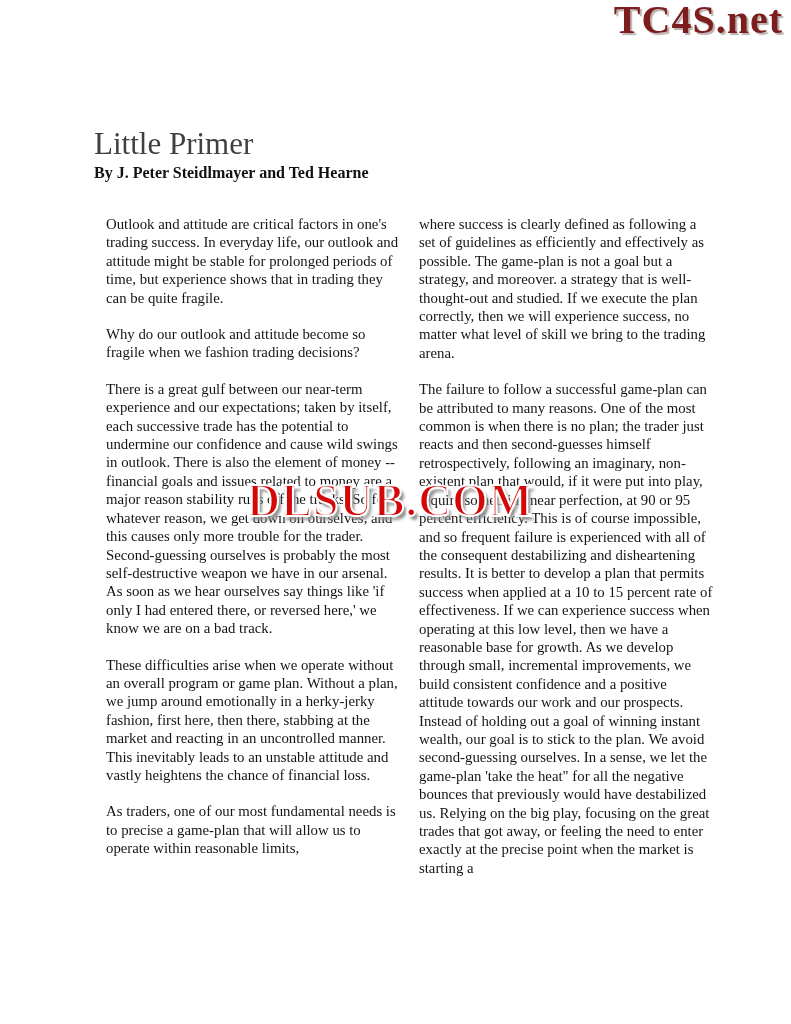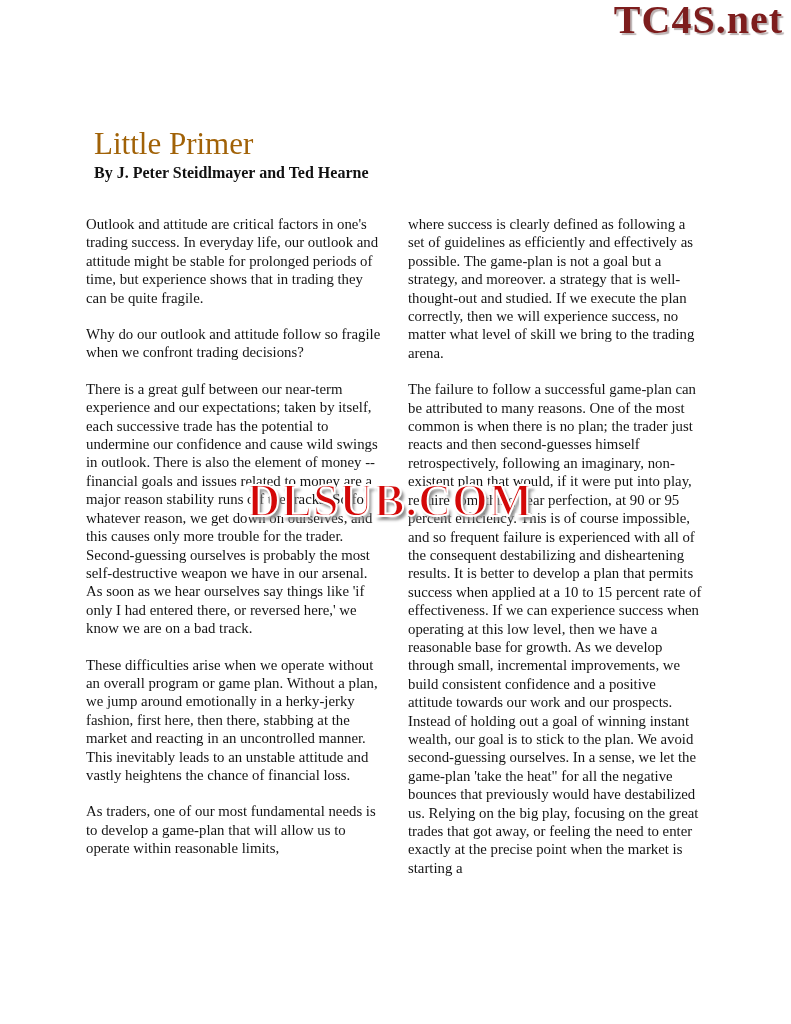--- a/index.html
+++ b/index.html
@@ -23,37 +23,38 @@
     letter-spacing: 1px;
     color: #7d1d1d;
     text-shadow: 2px 2px 1px #b9b0b0;
   }
   .article-title {
     position: absolute;
     left: 94px;
     top: 126px;
     font-size: 31px;
     font-weight: normal;
-    color: #a16207;
+    color: #404040;
   }
   .article-byline {
     position: absolute;
     left: 94px;
     top: 164px;
     font-size: 16px;
     font-weight: bold;
     color: #111;
   }
   .article-body {
     position: absolute;
-    left: 86px;
+    left: 94px;
     top: 215px;
     width: 620px;
     display: flex;
-    gap: 27px;
+    gap: 18px;
+    justify-content: flex-end;
   }
   .col {
     width: 295px;
     font-size: 14.8px;
     line-height: 18.4px;
     text-align: left;
     color: #141414;
   }
   .col p { margin: 0 0 18px 0; }
   .watermark-center {
@@ -89,24 +90,24 @@
 
   <div class="site-logo">TC4S.net</div>
 
   <h1 class="article-title">Little Primer</h1>
 
   <div class="article-byline">By J. Peter Steidlmayer and Ted Hearne</div>
 
   <div class="article-body">
     <div class="col">
       <p>Outlook and attitude are critical factors in one's trading success.  In everyday life, our outlook and attitude might be stable for prolonged periods of time, but experience shows that in trading they can be quite fragile.</p>
-      <p>Why do our outlook and attitude follow so fragile when we confront trading decisions?</p>
+      <p>Why do our outlook and attitude become so fragile when we fashion trading decisions?</p>
       <p>There is a great gulf between our near-term experience and our expectations; taken by itself, each successive trade has the potential to undermine our confidence and cause wild swings in outlook.  There is also the element of money -- financial goals and issues related to money are a major reason stability runs off the tracks.  So for whatever reason, we get down on ourselves, and this causes only more trouble for the trader.  Second-guessing ourselves is probably the most self-destructive weapon we have in our arsenal.  As soon as we hear ourselves say things like 'if only I had entered there, or reversed here,' we know we are on a bad track.</p>
       <p>These difficulties arise when we operate without an overall program or game plan.  Without a plan, we jump around emotionally in a herky-jerky fashion, first here, then there, stabbing at the market and reacting in an uncontrolled manner.  This inevitably leads to an unstable attitude and vastly heightens the chance of financial loss.</p>
-      <p>As traders, one of our most fundamental needs is to develop a game-plan that will allow us to operate within reasonable limits,</p>
+      <p>As traders, one of our most fundamental needs is to precise a game-plan that will allow us to operate within reasonable limits,</p>
     </div>
     <div class="col">
       <p>where success is clearly defined as following a set of guidelines as efficiently and effectively as possible.  The game-plan is not a goal but a strategy, and moreover. a strategy that is well-thought-out and studied.  If we execute the plan correctly, then we will experience success, no matter what level of skill we bring to the trading arena.</p>
       <p>The failure to follow a successful game-plan can be attributed to many reasons.  One of the most common is when there is no plan; the trader just reacts and then second-guesses himself retrospectively, following an imaginary, non-existent plan that would, if it were put into play, require something near perfection, at 90 or 95 percent efficiency.  This is of course impossible, and so frequent failure is experienced with all of the consequent destabilizing and disheartening results.  It is better to develop a plan that permits success when applied at a 10 to 15 percent rate of effectiveness.  If we can experience success when operating at this low level, then we have a reasonable base for growth.  As we develop through small, incremental improvements, we build consistent confidence and a positive attitude towards our work and our prospects.  Instead of holding out a goal of winning instant wealth, our goal is to stick to the plan.  We avoid second-guessing ourselves.  In a sense, we let the game-plan 'take the heat" for all the negative bounces that previously would have destabilized us.  Relying on the big play, focusing on the great trades that got away, or feeling the need to enter exactly at the precise point when the market is starting a</p>
     </div>
   </div>
 
   <div class="watermark-center">DLSUB.COM</div>
 
 

